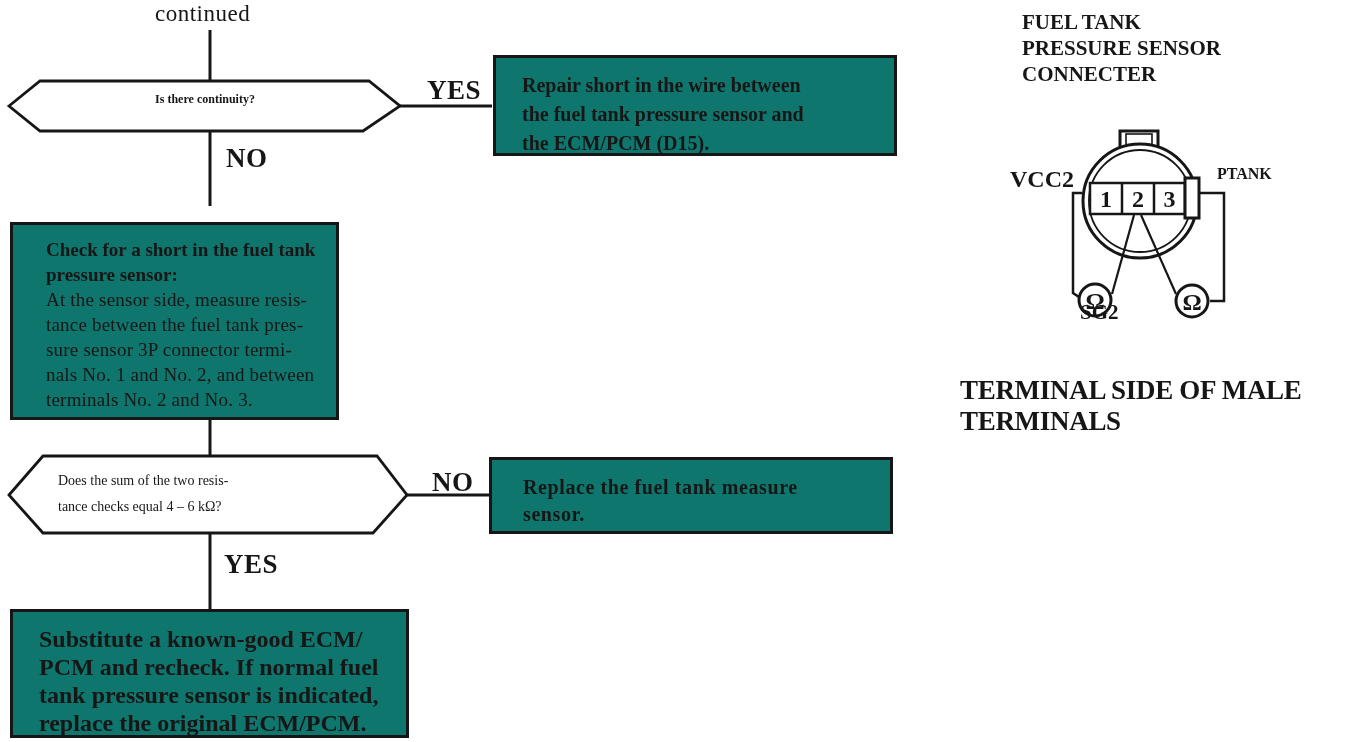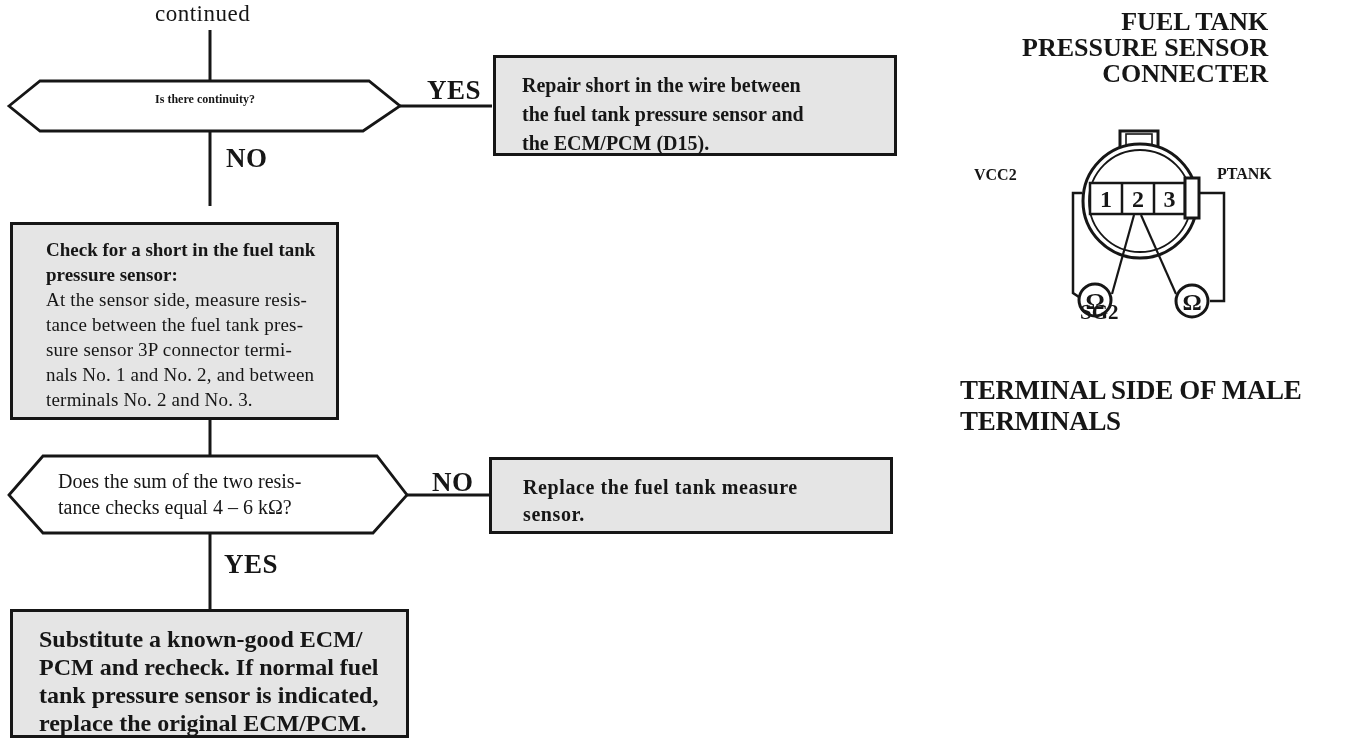--- a/index.html
+++ b/index.html
@@ -16,50 +16,50 @@
   .t { position: absolute; }
   .pre { white-space: pre-line; }
 
   .continued { left: 155px; top: 1px; font-size: 23px; letter-spacing: 0.5px; }
 
   .hex1-text {
     left: 40px; top: 92px; width: 330px;
     text-align: center; font-weight: 700; font-size: 12px;
   }
   .hex2-text {
-    left: 58px; top: 468px; font-size: 20px; line-height: 26px;
+    left: 58px; top: 468px; font-size: 14px; line-height: 26px;
   }
 
   .flow-label { font-weight: 700; font-size: 27px; letter-spacing: 0.5px; }
   .yes1 { left: 427px; top: 75px; }
   .no1  { left: 226px; top: 143px; }
   .no2  { left: 432px; top: 467px; }
   .yes2 { left: 224px; top: 549px; }
 
   .box {
     position: absolute;
     border: 3px solid #161616;
-    background: #e5e5e5;
+    background: #0f766e;
     box-sizing: border-box;
   }
   .repair-box { left: 493px; top: 55px; width: 404px; height: 101px; padding: 13px 8px 0 26px; }
   .repair-box .txt { font-weight: 700; font-size: 20px; line-height: 29px; }
 
   .check-box { left: 10px; top: 222px; width: 329px; height: 198px; padding: 12px 6px 0 33px; }
   .check-box .heading { font-weight: 700; font-size: 19px; line-height: 25px; }
   .check-box .body { font-size: 19px; line-height: 25px; letter-spacing: 0.2px; }
 
   .replace-box { left: 489px; top: 457px; width: 404px; height: 77px; padding: 14px 0 0 31px; }
   .replace-box .txt { font-weight: 700; font-size: 20px; line-height: 27px; letter-spacing: 0.6px; }
 
   .substitute-box { left: 10px; top: 609px; width: 399px; height: 129px; padding: 13px 0 0 26px; }
   .substitute-box .txt { font-weight: 700; font-size: 24px; line-height: 28px; }
 
-  .connector-title { left: 1022px; top: 9px; font-weight: 700; font-size: 26px; line-height: 26px; text-align: right; }
-  .vcc2  { left: 974px; top: 166px; font-weight: 700; font-size: 16px; text-align: right; }
+  .connector-title { left: 1022px; top: 9px; font-weight: 700; font-size: 21px; line-height: 26px; }
+  .vcc2  { left: 1010px; top: 166px; font-weight: 700; font-size: 24px; text-align: right; }
   .ptank { left: 1217px; top: 165px; font-weight: 700; font-size: 16px; }
   .sg2   { left: 1080px; top: 300px; font-weight: 700; font-size: 21px; }
 
   .tcell {
     position: absolute; top: 184px; height: 30px;
     display: flex; align-items: center; justify-content: center;
     font-weight: 700; font-size: 24px;
   }
   .t1 { left: 1090px; width: 32px; }
   .t2 { left: 1122px; width: 32px; }

